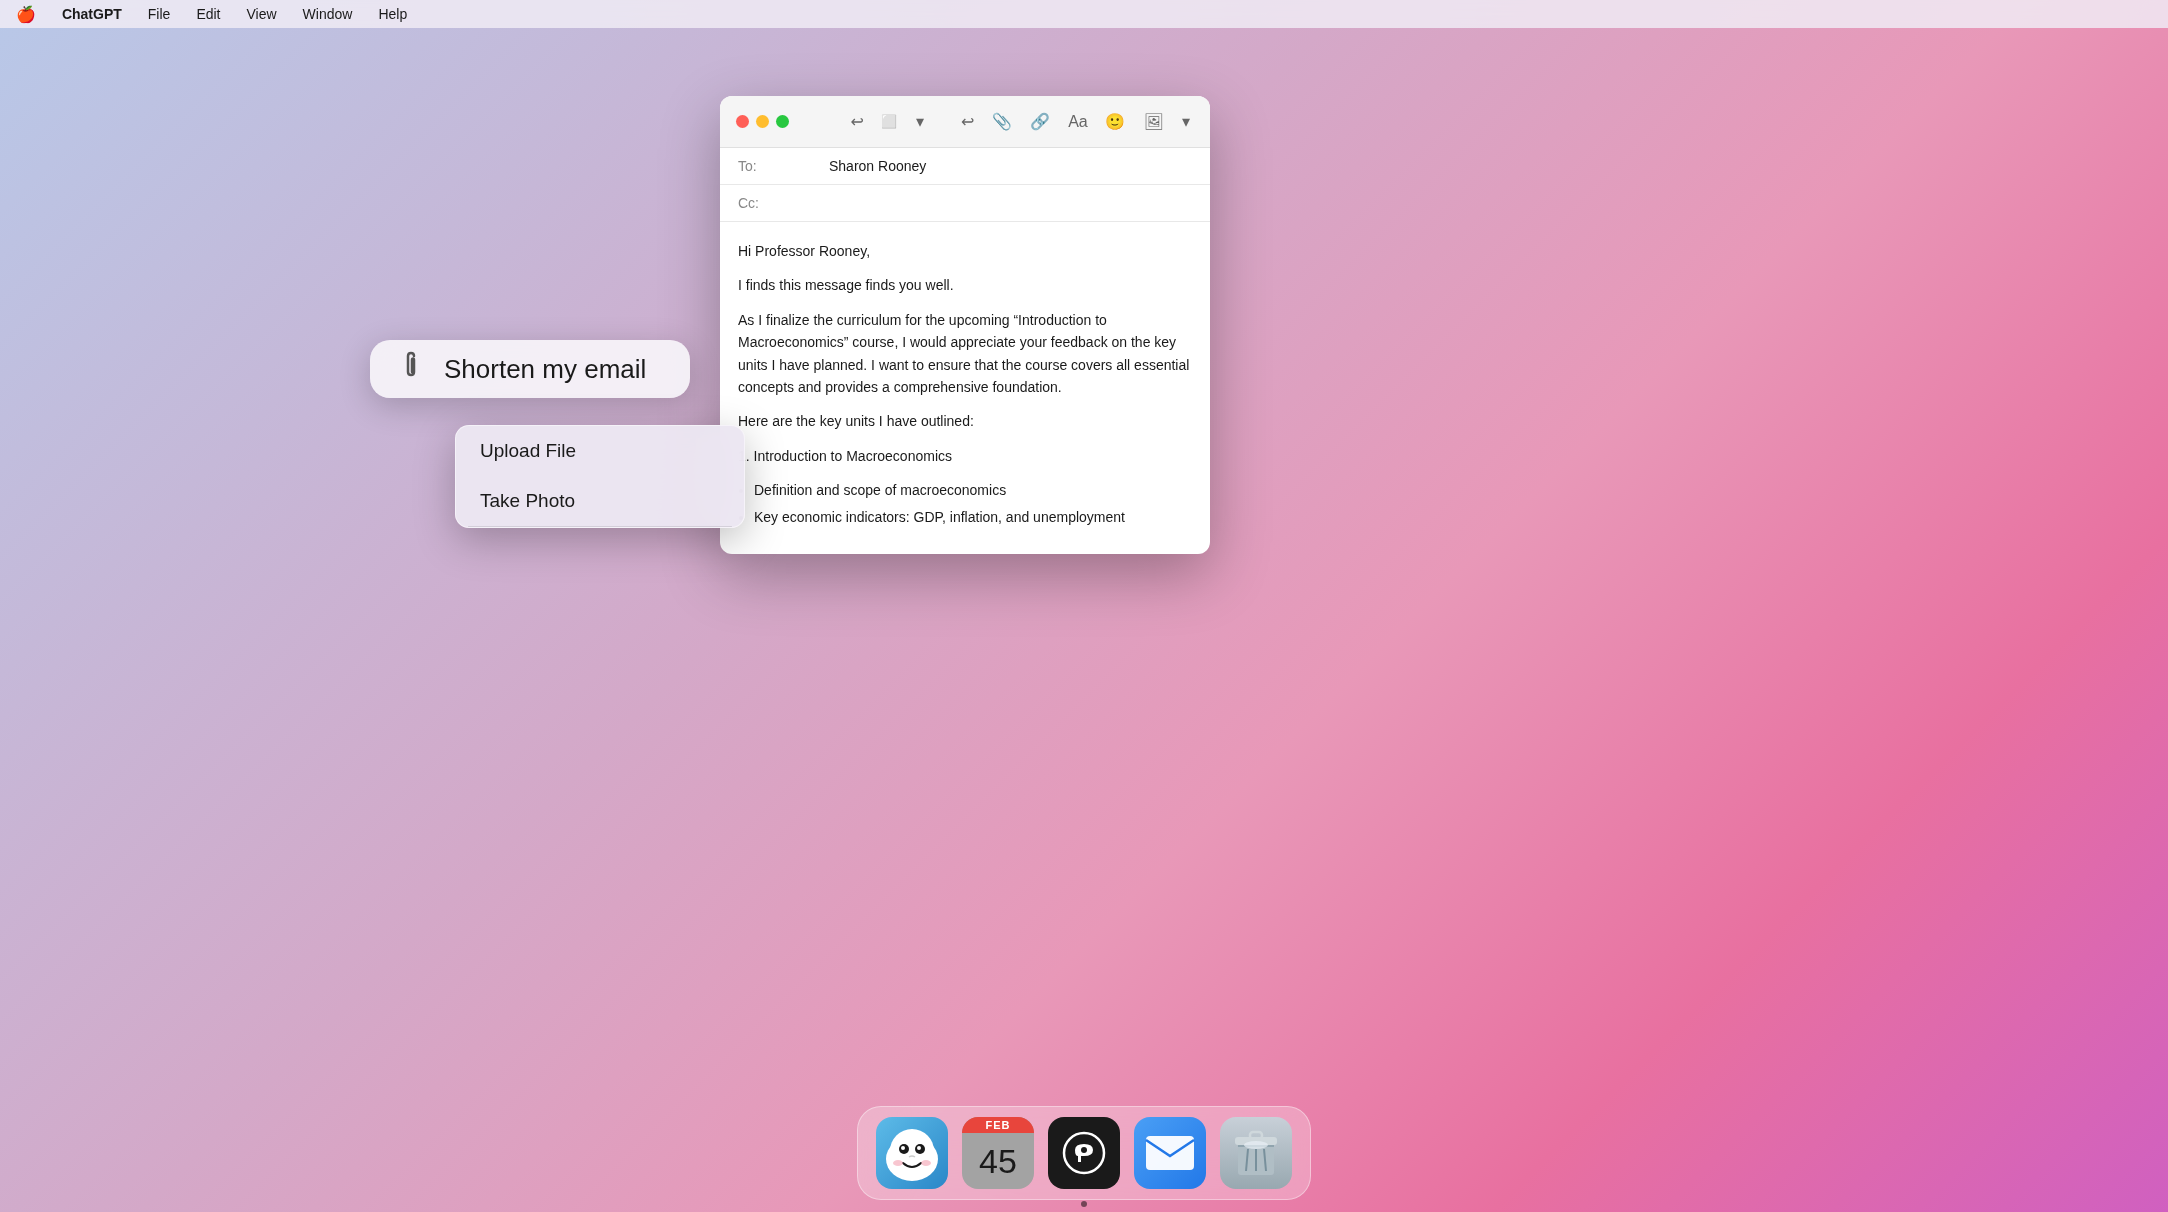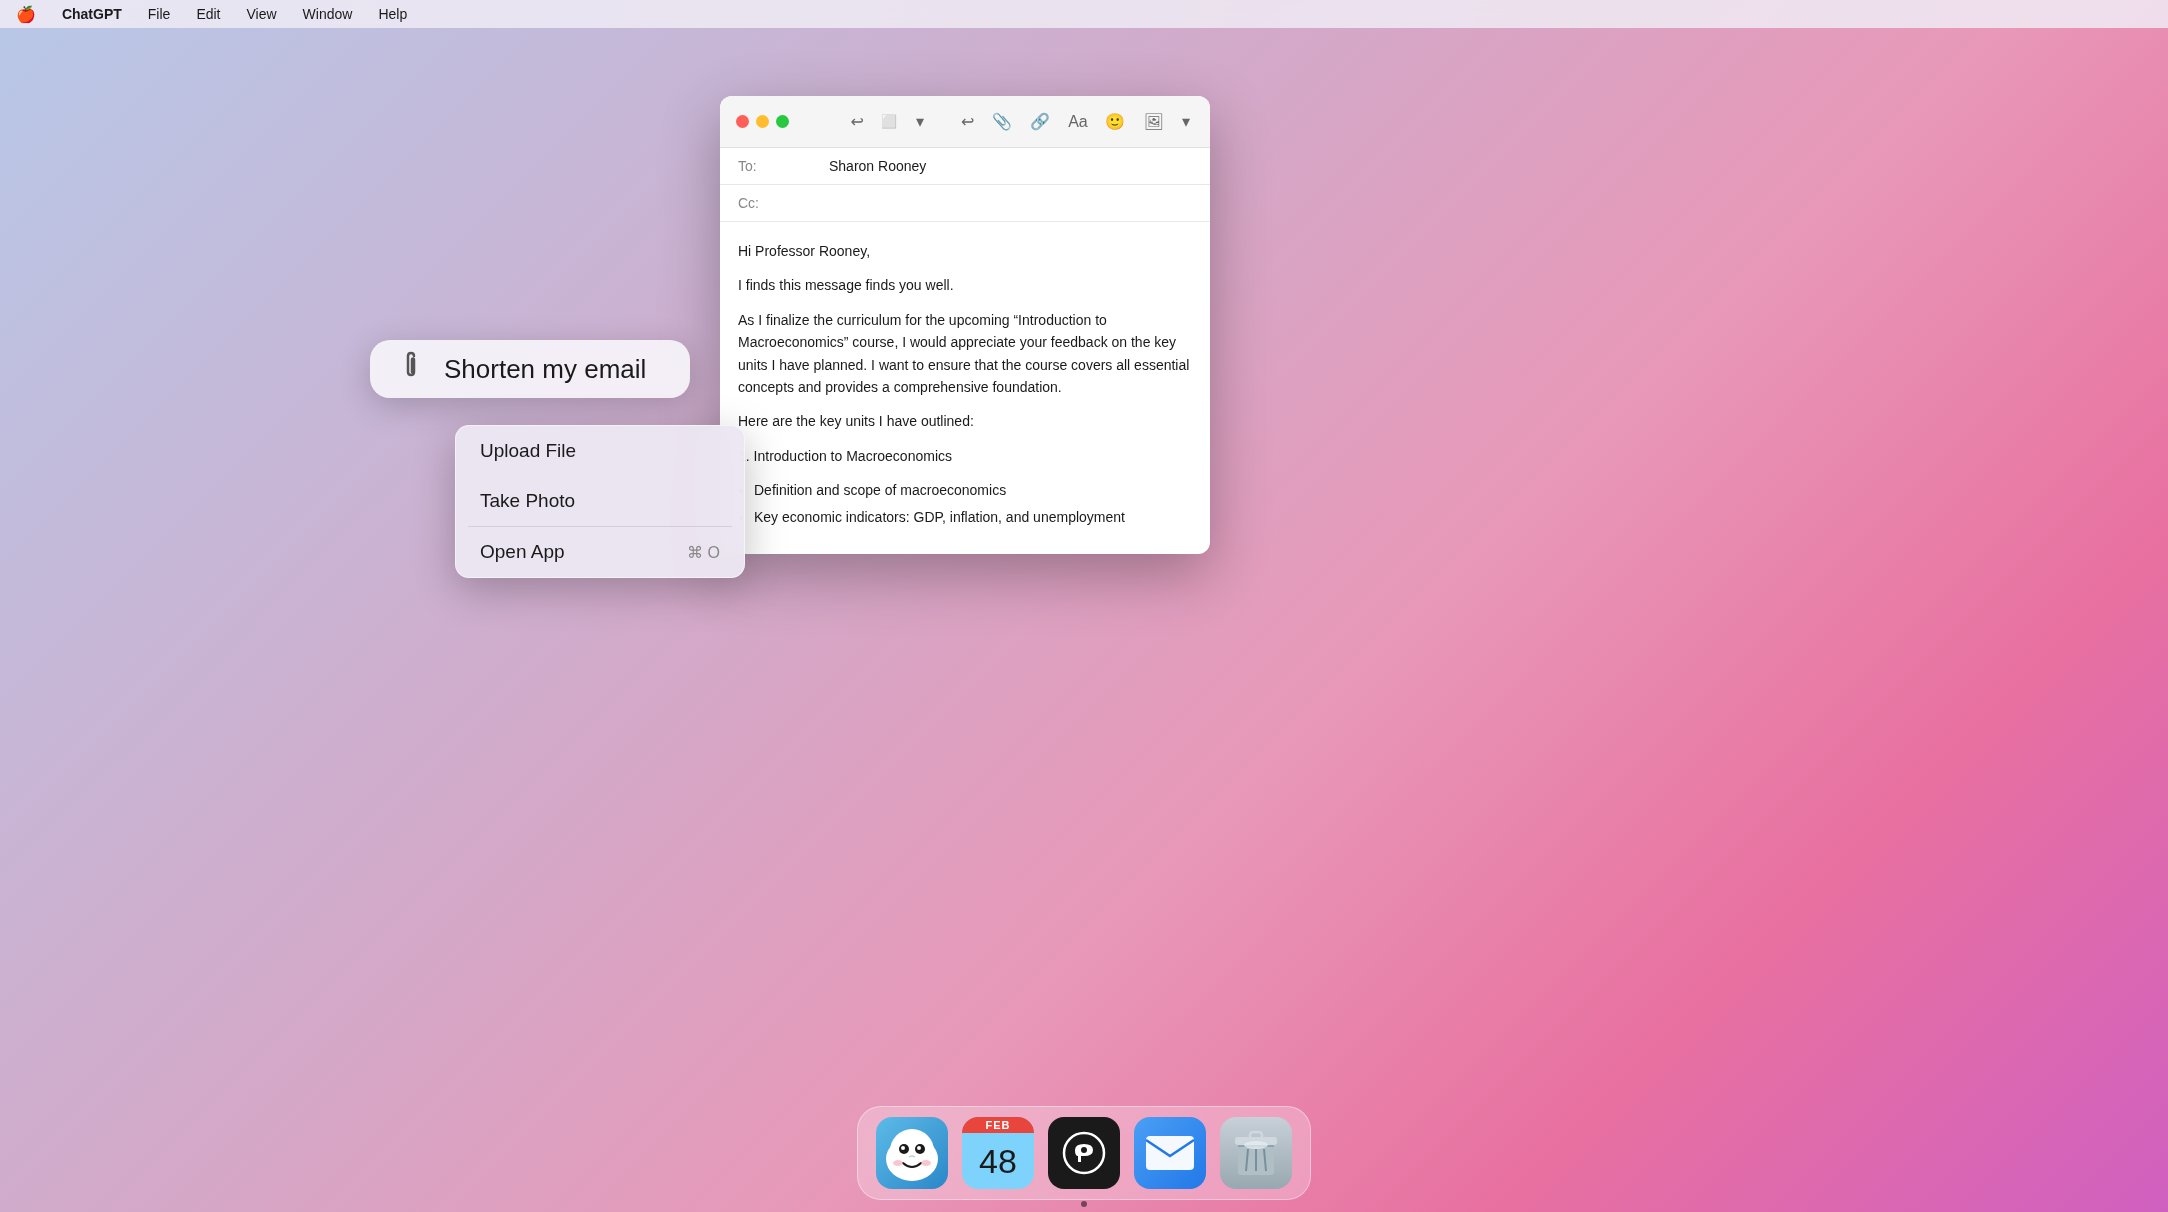--- a/index.html
+++ b/index.html
@@ -93,21 +93,21 @@
       display: flex;
       align-items: center;
       justify-content: center;
       cursor: pointer;
       position: relative;
       font-size: 36px;
     }
 
     
     .calendar-icon {
-      background: #7dd3fc;
+      background: #a3a3a3;
       border-radius: 16px;
       overflow: hidden;
       display: flex;
       flex-direction: column;
     }
 
     .calendar-header {
       background: #e8453c;
       color: white;
       font-size: 11px;
@@ -395,24 +395,20 @@
 </div>
 
 <div class="dropdown-menu">
   <div class="menu-item">
     <span>Upload File</span>
   </div>
   <div class="menu-item">
     <span>Take Photo</span>
   </div>
   <div class="menu-separator"></div>
-  <div class="menu-item">
-    <span>Open App</span>
-    <span class="menu-item-shortcut">⌘ O</span>
-  </div>
 </div>
 
 <div class="dock">
 
   <div class="dock-icon">
     <svg class="finder-face" viewBox="0 0 72 72" xmlns="http://www.w3.org/2000/svg">
       <defs>
         <linearGradient id="finderGrad" x1="0%" y1="0%" x2="100%" y2="100%">
           <stop offset="0%" style="stop-color:#5dbbe8"></stop>
           <stop offset="100%" style="stop-color:#2a87c8"></stop>
@@ -432,21 +428,21 @@
 
       <path d="M27 46 Q36 54 45 46" stroke="#1a1a1a" stroke-width="2" fill="none" stroke-linecap="round"></path>
 
       <ellipse cx="22" cy="46" rx="5" ry="3" fill="#f4a0b0" opacity="0.6"></ellipse>
       <ellipse cx="50" cy="46" rx="5" ry="3" fill="#f4a0b0" opacity="0.6"></ellipse>
     </svg>
   </div>
 
   <div class="dock-icon calendar-icon" style="padding:0; overflow:hidden;">
     <div class="calendar-header">FEB</div>
-    <div class="calendar-day">48</div>
+    <div class="calendar-day">45</div>
   </div>
 
   <div class="dock-icon chatgpt-dock-icon">
     <svg width="46" height="46" viewBox="0 0 46 46" xmlns="http://www.w3.org/2000/svg">
       <circle cx="23" cy="23" r="20" fill="none" stroke="white" stroke-width="2.5"></circle>
       <path d="M14 20 Q14 14 23 14 Q32 14 32 20 Q32 26 23 26 L20 26 L20 32 L17 32 L17 26 Q14 26 14 20Z" fill="white"></path>
       <circle cx="23" cy="20" r="3" fill="#1a1a1a"></circle>
     </svg>
   </div>
 

